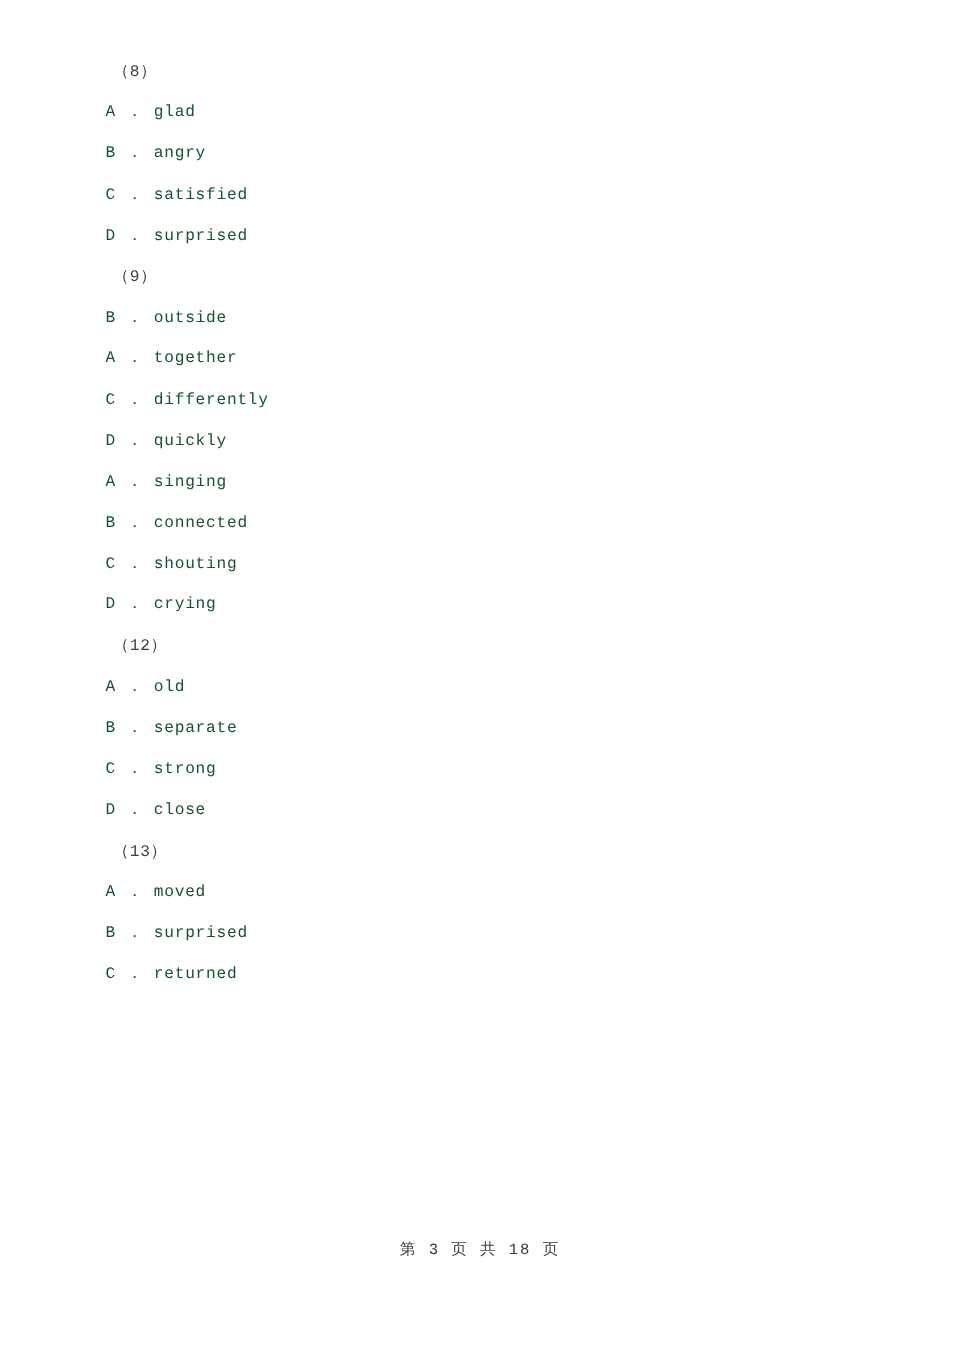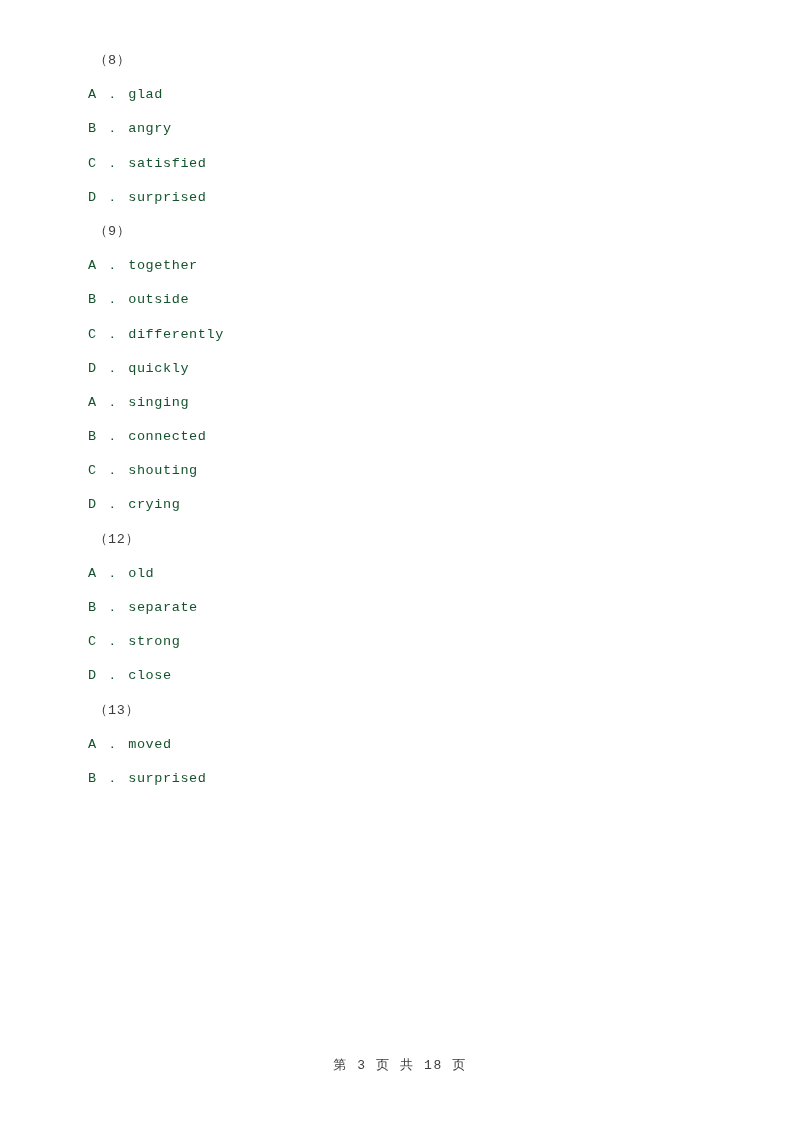--- a/index.html
+++ b/index.html
@@ -44,21 +44,21 @@
   }
 
   .line.opt {
     padding-left: 0px;
   }
 
   .footer {
     position: absolute;
     left: 0;
     right: 0;
-    top: 1056px;
+    top: 1032px;
     text-align: center;
     font-size: 13px;
     letter-spacing: 1.6px;
     color: #3d3d3d;
     font-family: "Liberation Mono", "DejaVu Sans Mono", monospace;
     white-space: pre;
   }
 </style>
 </head>
 <body>
@@ -70,22 +70,22 @@
     <div>
       <div class="line qnum">（8）</div>
       <div class="line opt">A ． glad</div>
       <div class="line opt">B ． angry</div>
       <div class="line opt">C ． satisfied</div>
       <div class="line opt">D ． surprised</div>
     </div>
 
     <div>
       <div class="line qnum">（9）</div>
+      <div class="line opt">B ． outside</div>
       <div class="line opt">A ． together</div>
-      <div class="line opt">B ． outside</div>
       <div class="line opt">C ． differently</div>
       <div class="line opt">D ． quickly</div>
     </div>
 
 
     <div>
       <div class="line opt">A ． singing</div>
       <div class="line opt">B ． connected</div>
       <div class="line opt">C ． shouting</div>
       <div class="line opt">D ． crying</div>
@@ -96,19 +96,20 @@
       <div class="line opt">A ． old</div>
       <div class="line opt">B ． separate</div>
       <div class="line opt">C ． strong</div>
       <div class="line opt">D ． close</div>
     </div>
 
     <div>
       <div class="line qnum">（13）</div>
       <div class="line opt">A ． moved</div>
       <div class="line opt">B ． surprised</div>
+      <div class="line opt">C ． returned</div>
     </div>
 
   </div>
 
   <div class="footer">第 3 页 共 18 页</div>
 
 </div>
 
 </body></html>

